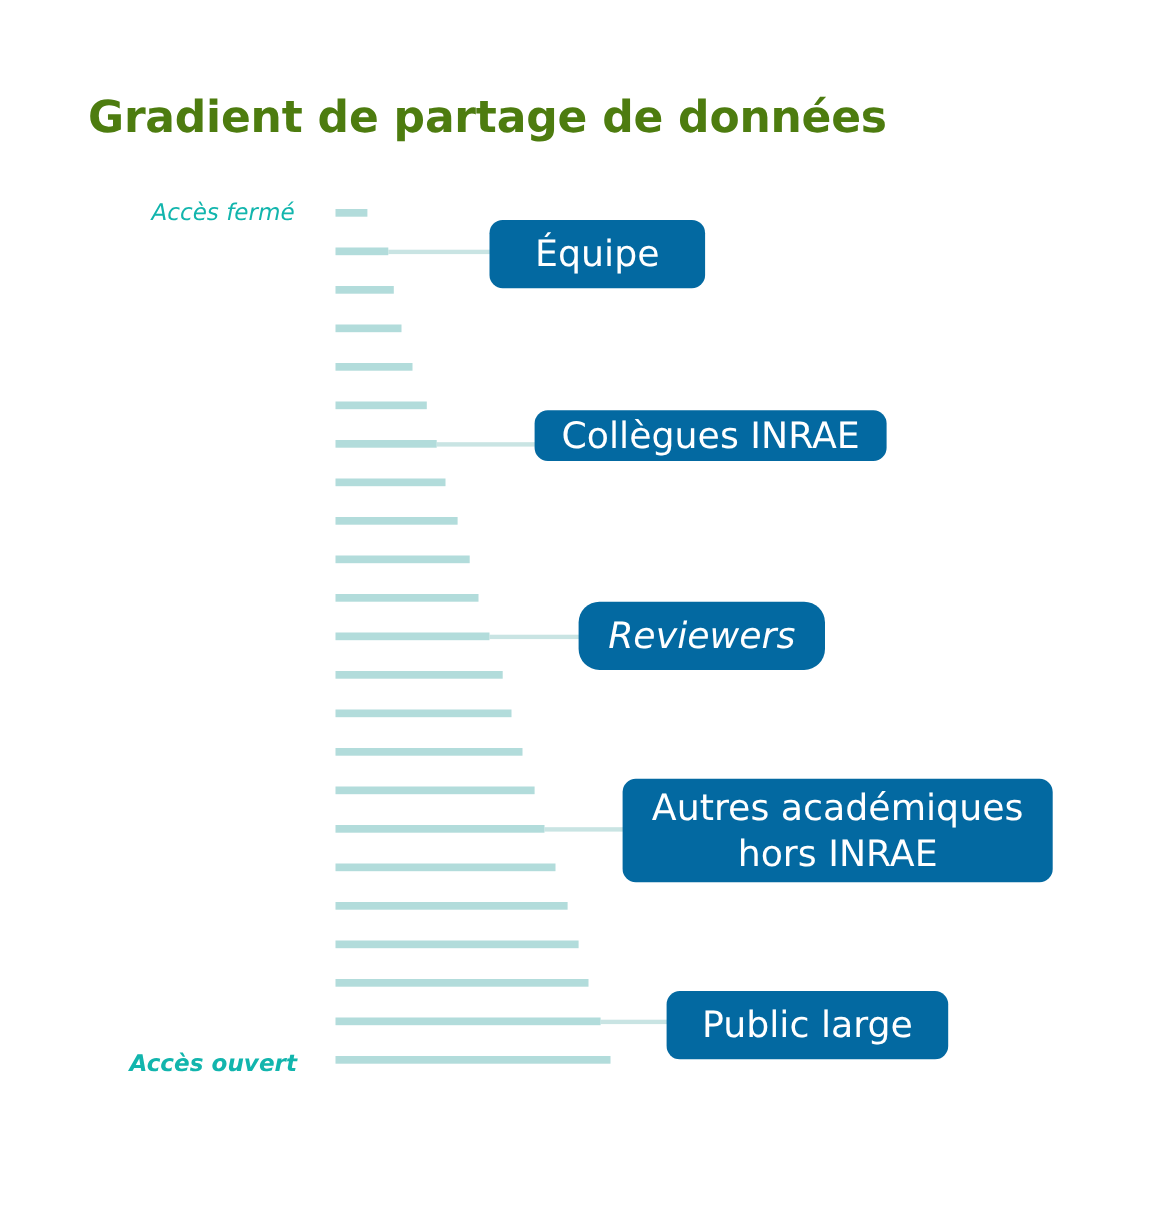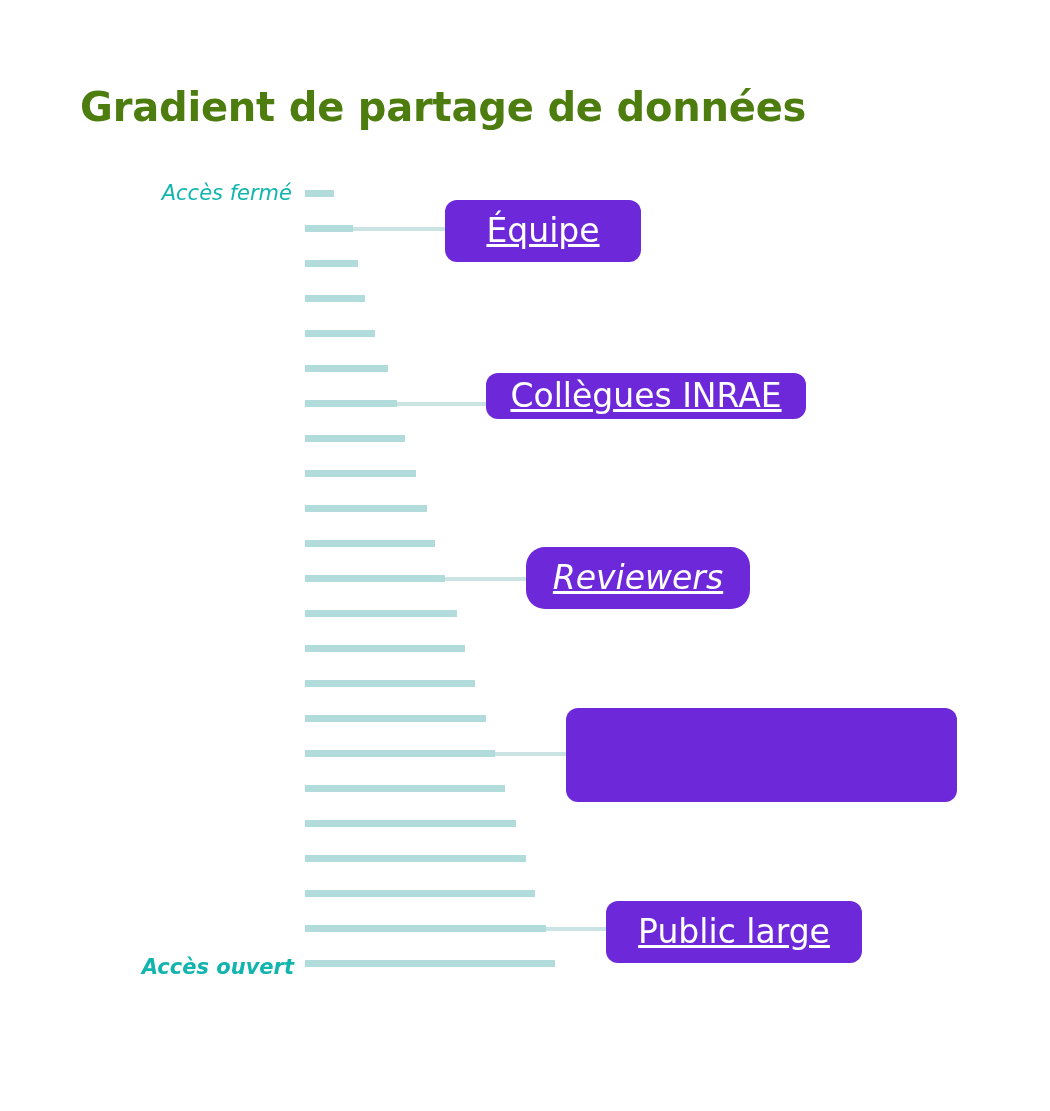--- a/index.html
+++ b/index.html
@@ -51,51 +51,49 @@
 
   
   .endpoint-label {
     position: absolute;
     font-family: "DejaVu Sans", "Liberation Sans", sans-serif;
     font-style: italic;
     font-size: 21px;
     color: #12b5ad;
     white-space: nowrap;
     text-align: right;
-    padding-left: 24px;
   }
   #label-closed {
     left: 0px;
     top: 181px;
     width: 268px;
   }
   #label-open {
     left: 0px;
     top: 955px;
     width: 270px;
     font-weight: bold;
   }
 
   
   .node-box {
     position: absolute;
-    background: #6d28d9;
+    background: #0369a1;
     color: #ffffff;
     border-radius: 12px;
     display: flex;
     align-items: center;
     justify-content: center;
     text-align: center;
     font-family: "DejaVu Sans", "Liberation Sans", sans-serif;
     font-size: 33px;
     font-weight: normal;
     line-height: 1.28;
     box-sizing: border-box;
     padding: 0 22px;
-    text-decoration: underline;
   }
   .node-box.italic {
     font-style: italic;
     border-radius: 19px;
   }
   .node-box .node-line {
     display: block;
   }
 
   #node-0 { left: 445px; top: 200px;  width: 196px; height: 62px; }
@@ -151,17 +149,19 @@
 
 <div class="node-box" id="node-1">
   <span class="node-line">Collègues INRAE</span>
 </div>
 
 <div class="node-box italic" id="node-2">
   <span class="node-line">Reviewers</span>
 </div>
 
 <div class="node-box" id="node-3">
+  <span class="node-line">Autres académiques</span>
+  <span class="node-line">hors INRAE</span>
 </div>
 
 <div class="node-box" id="node-4">
   <span class="node-line">Public large</span>
 </div>
 
 </body></html>

